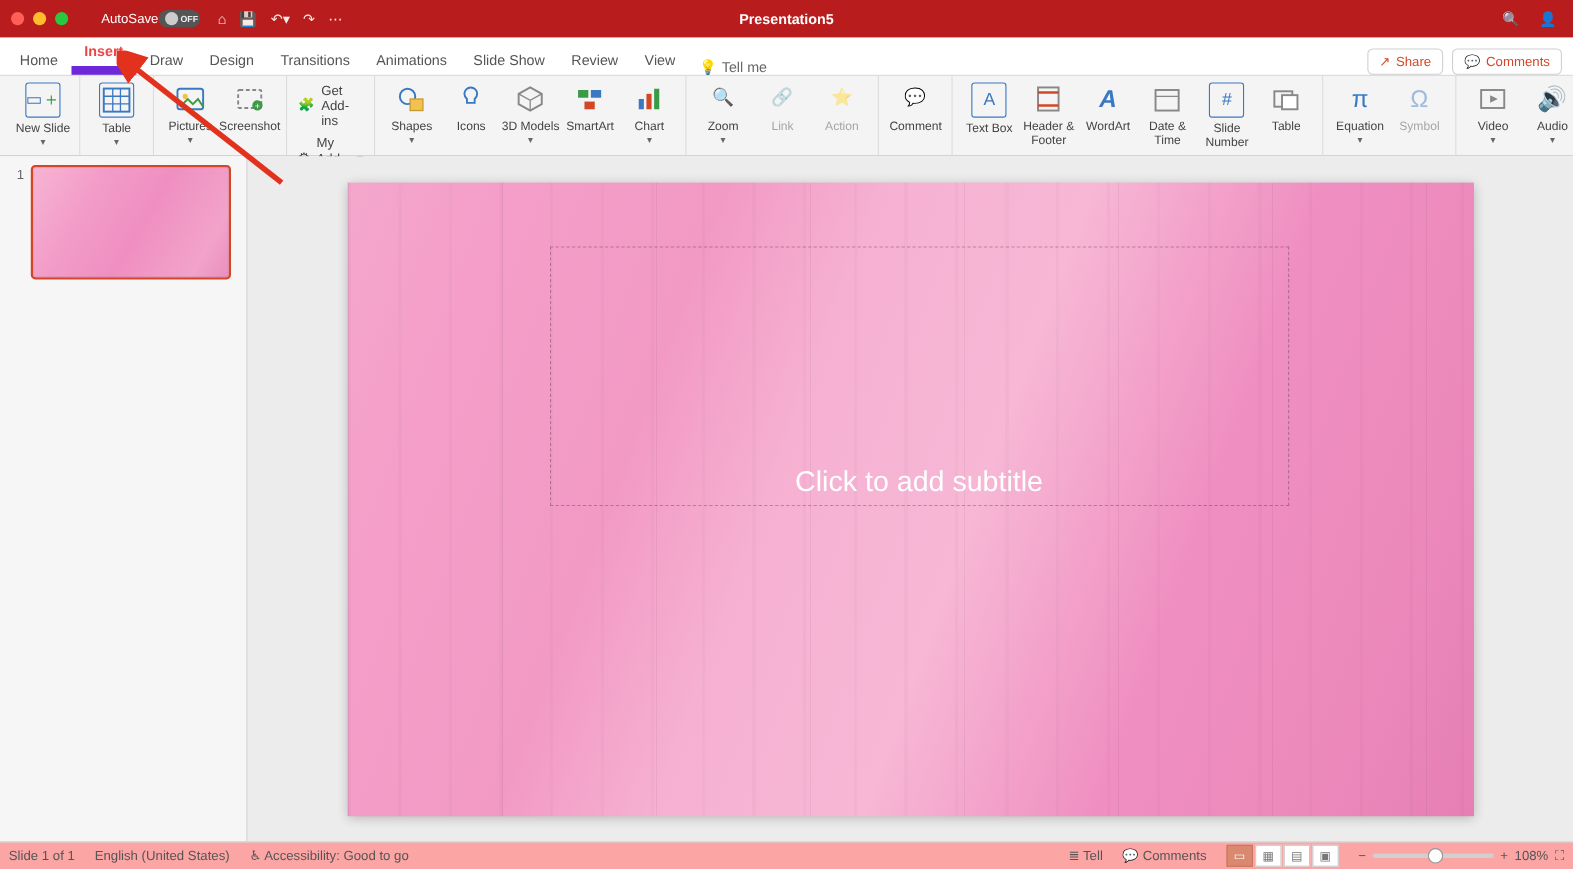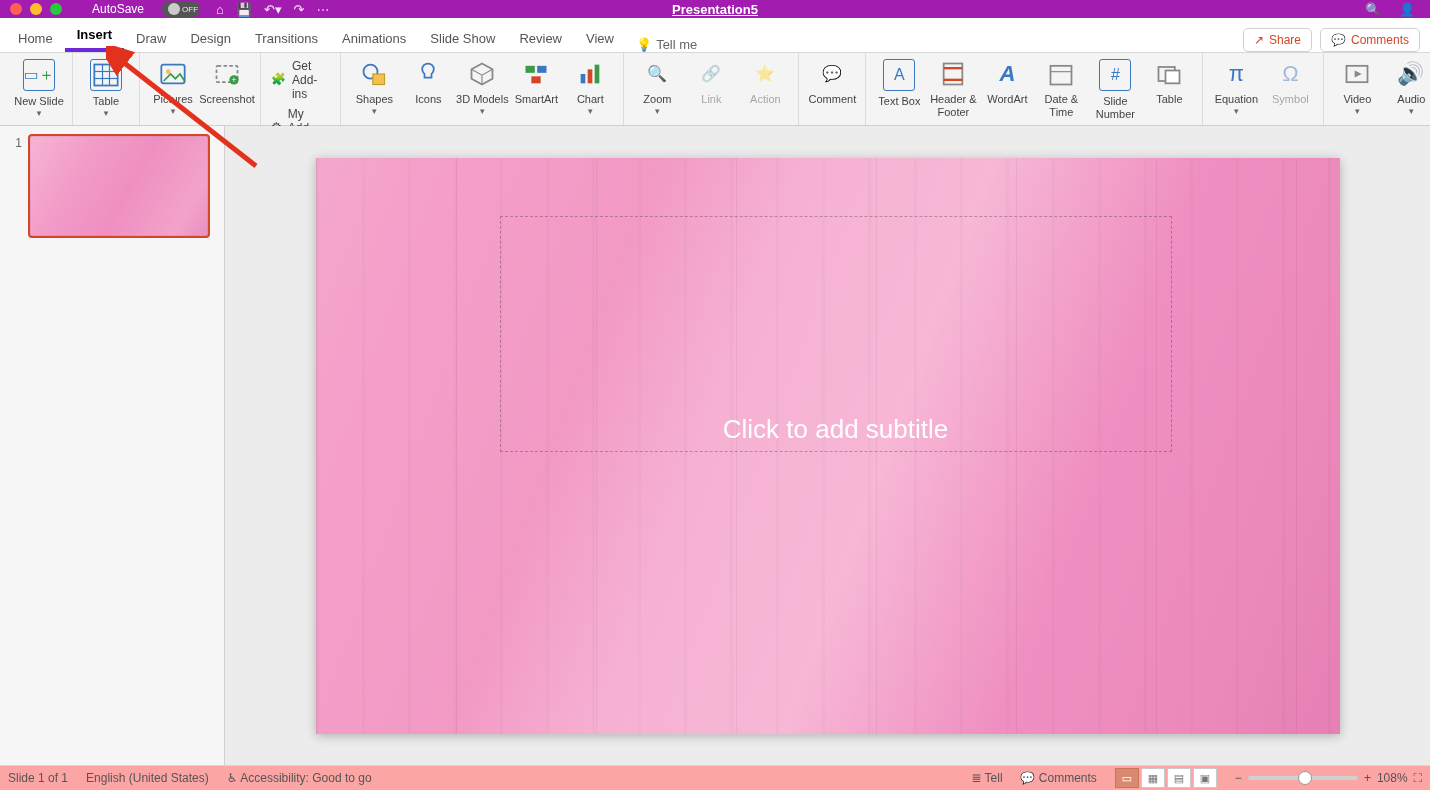--- a/index.html
+++ b/index.html
@@ -1,33 +1,33 @@
 <!DOCTYPE html>
 <html><head>
 <meta charset="utf-8">
 <style>
 html,body{margin:0;padding:0;font-family:-apple-system,"Segoe UI","Helvetica Neue",Arial,sans-serif;font-size:13px;color:#333;background:#fff;height:100%;width:100%;overflow:hidden;}
 .app{width:1430px;height:790px;display:flex;flex-direction:column;position:relative;}
-.titlebar{height:18px;background:#a21caf;display:flex;align-items:center;color:#fff;position:relative;}
+.titlebar{height:34px;background:#b91c1c;display:flex;align-items:center;color:#fff;position:relative;}
 .traffic{display:flex;gap:8px;margin-left:10px;}
 .traffic div{width:12px;height:12px;border-radius:50%;}
 .tl-close{background:#ff5f57;}
 .tl-min{background:#ffbd2e;}
 .tl-max{background:#28c840;}
 .autosave{display:flex;align-items:center;margin-left:30px;color:#fff;font-size:12px;}
-.autosave .switch{width:34px;height:16px;background:#555;border-radius:8px;margin-left:18px;display:flex;align-items:center;padding:0 2px;color:#eee;font-size:8px;justify-content:flex-end;}
+.autosave .switch{width:34px;height:16px;background:#555;border-radius:8px;margin-left:0;display:flex;align-items:center;padding:0 2px;color:#eee;font-size:8px;justify-content:flex-end;font-weight:bold;}
 .autosave .knob{width:12px;height:12px;border-radius:50%;background:#ccc;margin-right:2px;}
 .qat{display:flex;align-items:center;margin-left:16px;gap:12px;color:#fff;}
 .qat span{opacity:.9;cursor:default;}
 .title{position:absolute;left:0;right:0;text-align:center;font-weight:600;color:#fff;pointer-events:none;}
-.title span{pointer-events:auto;text-decoration:underline;}
+.title span{pointer-events:auto;}
 .tb-right{margin-left:auto;display:flex;gap:18px;margin-right:14px;color:#fff;}
 .tabbar{height:34px;background:#fff;border-bottom:1px solid #d8d8d8;display:flex;align-items:flex-end;padding-left:6px;}
 .tab{padding:6px 12px 6px;color:#555;cursor:default;}
-.tab.active{color:#000000;font-weight:700;border-bottom:4px solid #6d28d9;}
+.tab.active{color:#ef4444;font-weight:700;border-bottom:8px solid #6d28d9;}
 .tellme{display:flex;align-items:center;gap:4px;color:#666;margin-left:10px;}
 .tabbar-right{margin-left:auto;display:flex;gap:8px;margin-right:10px;align-items:center;}
 .pillbtn{border:1px solid #d0d0d0;border-radius:5px;padding:4px 10px;font-size:12px;display:flex;align-items:center;gap:5px;color:#555;cursor:default;}
 .pillbtn.red{color:#D34726;}
 .ribbon{height:72px;background:#f4f4f4;border-bottom:1px solid #d0d0d0;display:flex;align-items:stretch;padding-left:6px;}
 .group{display:flex;align-items:flex-start;padding:4px 6px 0;border-right:1px solid #dcdcdc;}
 .bigbtn{display:flex;flex-direction:column;align-items:center;justify-content:flex-start;width:54px;font-size:11px;color:#444;text-align:center;line-height:1.15;padding-top:2px;cursor:default;}
 .bigbtn .ic{width:30px;height:30px;border:1px solid #3a78c1;border-radius:3px;margin-bottom:4px;display:flex;align-items:center;justify-content:center;color:#3a78c1;font-size:16px;}
 .bigbtn .ic.noborder{border:none;}
 .bigbtn .dd{font-size:9px;color:#666;}

